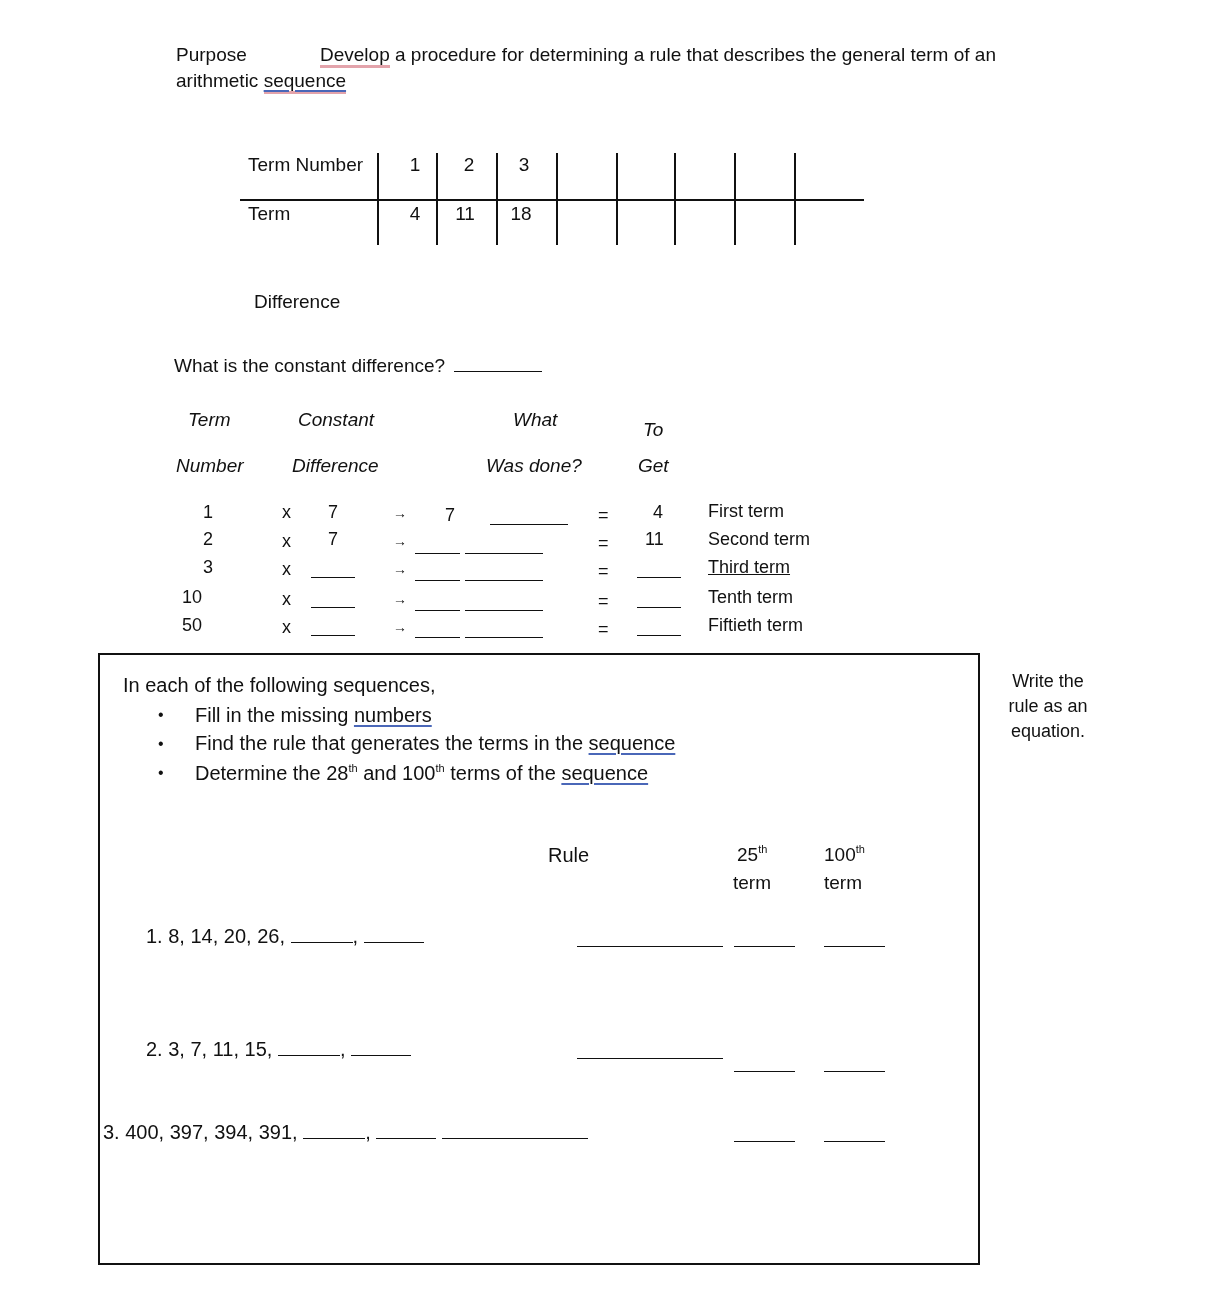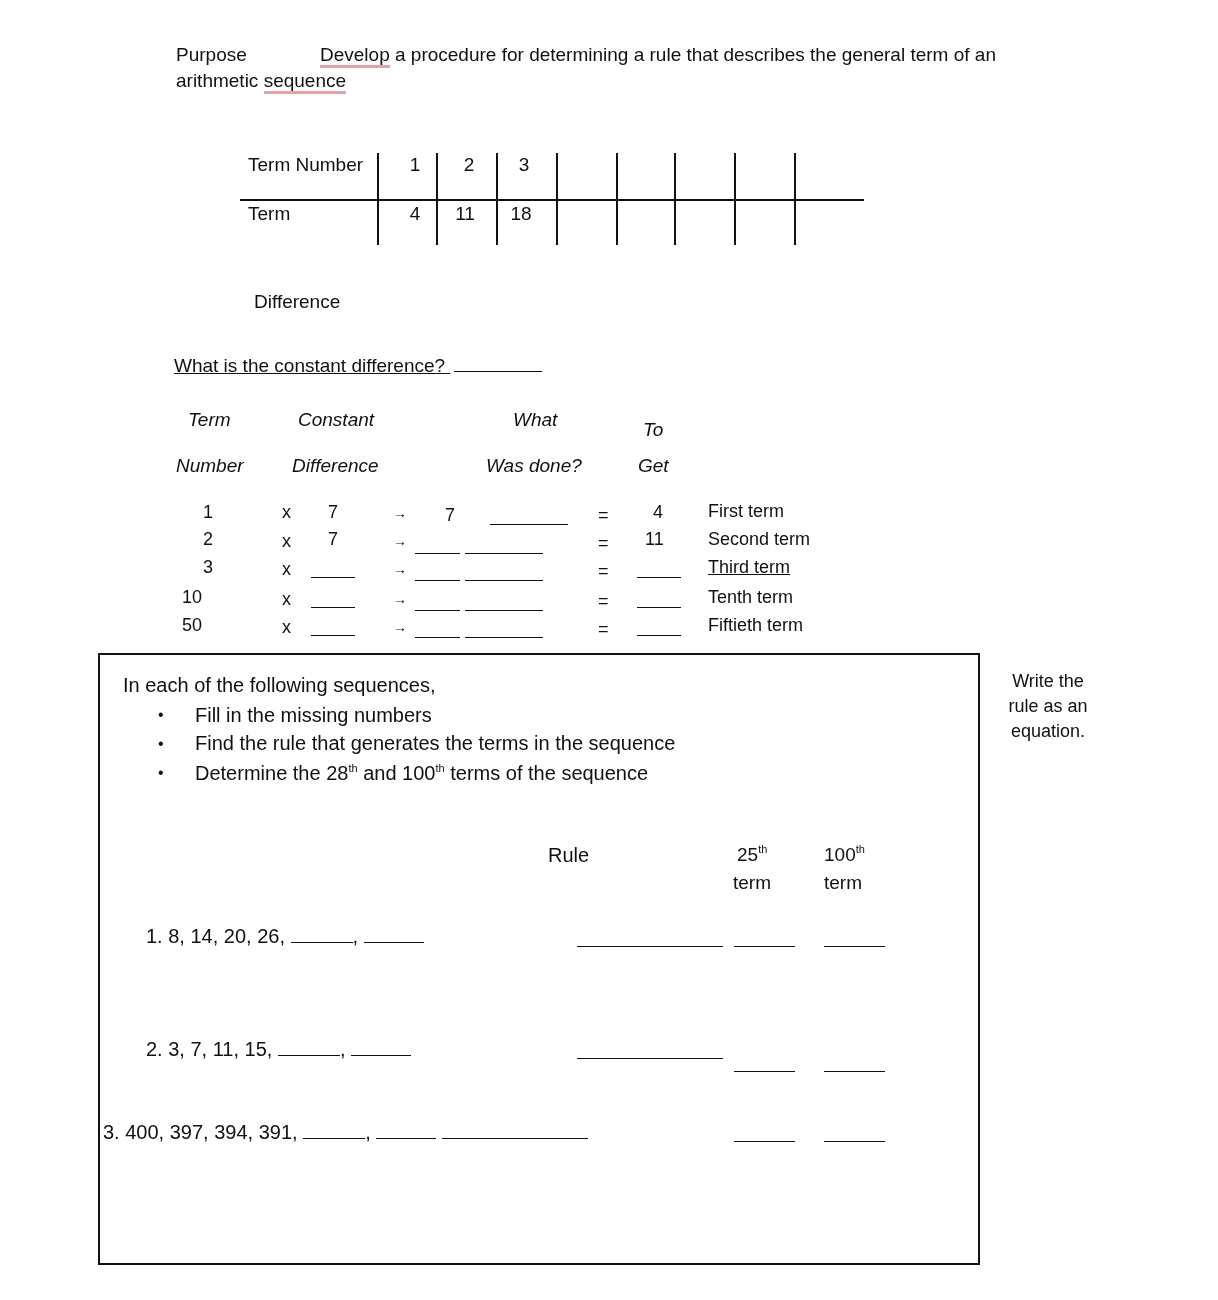--- a/index.html
+++ b/index.html
@@ -7,21 +7,21 @@
          font-family:"Liberation Sans", sans-serif; color:#111; }
   .abs { position:absolute; white-space:nowrap; }
   .t19 { font-size:19px; }
   .t20 { font-size:20px; }
   .t18 { font-size:18px; }
   .it { font-style:italic; }
   .blank { display:inline-block; border-bottom:1.5px solid #111; height:0; vertical-align:baseline; }
   .hl { position:absolute; background:#111; height:2px; }
   .vl { position:absolute; background:#111; width:2px; }
   .red-squiggle { border-bottom:3px solid #e3a3ab; }
-  .dbl { text-decoration-color:#4a67b8; text-decoration-thickness:2px; text-underline-offset:3px; }
+  .dbl { text-decoration: underline; text-decoration-color:#4a67b8; text-decoration-thickness:2px; text-underline-offset:3px; }
   .box { position:absolute; left:98px; top:653px; width:882px; height:612px; border:2px solid #111; box-sizing:border-box; }
   sup { font-size:11px; vertical-align:8px; line-height:0; }
   .bullet { position:absolute; font-size:16px; }
   .ctr { text-align:center; }
 </style>
 </head>
 <body>
 
 <div class="abs t19" style="left:176px; top:44px;">Purpose</div>
 <div class="abs t19" style="left:320px; top:44px;">
@@ -47,21 +47,21 @@
   <div class="abs t19 ctr" style="left:400px; top:154px; width:30px;">1</div>
   <div class="abs t19 ctr" style="left:454px; top:154px; width:30px;">2</div>
   <div class="abs t19 ctr" style="left:509px; top:154px; width:30px;">3</div>
   <div class="abs t19 ctr" style="left:400px; top:203px; width:30px;">4</div>
   <div class="abs t19 ctr" style="left:450px; top:203px; width:30px;">11</div>
   <div class="abs t19 ctr" style="left:506px; top:203px; width:30px;">18</div>
 </div>
 
 <div class="abs t19" style="left:254px; top:291px;">Difference</div>
 
-<div class="abs t19" style="left:174px; top:355px;text-decoration:underline;">
+<div class="abs t19" style="left:174px; top:355px;">
   <span>What is the constant difference?</span>
   <span class="blank" style="width:88px; margin-left:4px;"></span>
 </div>
 
 <div class="abs t19 it" style="left:188px; top:409px;">Term</div>
 <div class="abs t19 it" style="left:176px; top:455px;">Number</div>
 <div class="abs t19 it" style="left:298px; top:409px;">Constant</div>
 <div class="abs t19 it" style="left:292px; top:455px;">Difference</div>
 <div class="abs t19 it" style="left:513px; top:409px;">What</div>
 <div class="abs t19 it" style="left:486px; top:455px;">Was done?</div>

